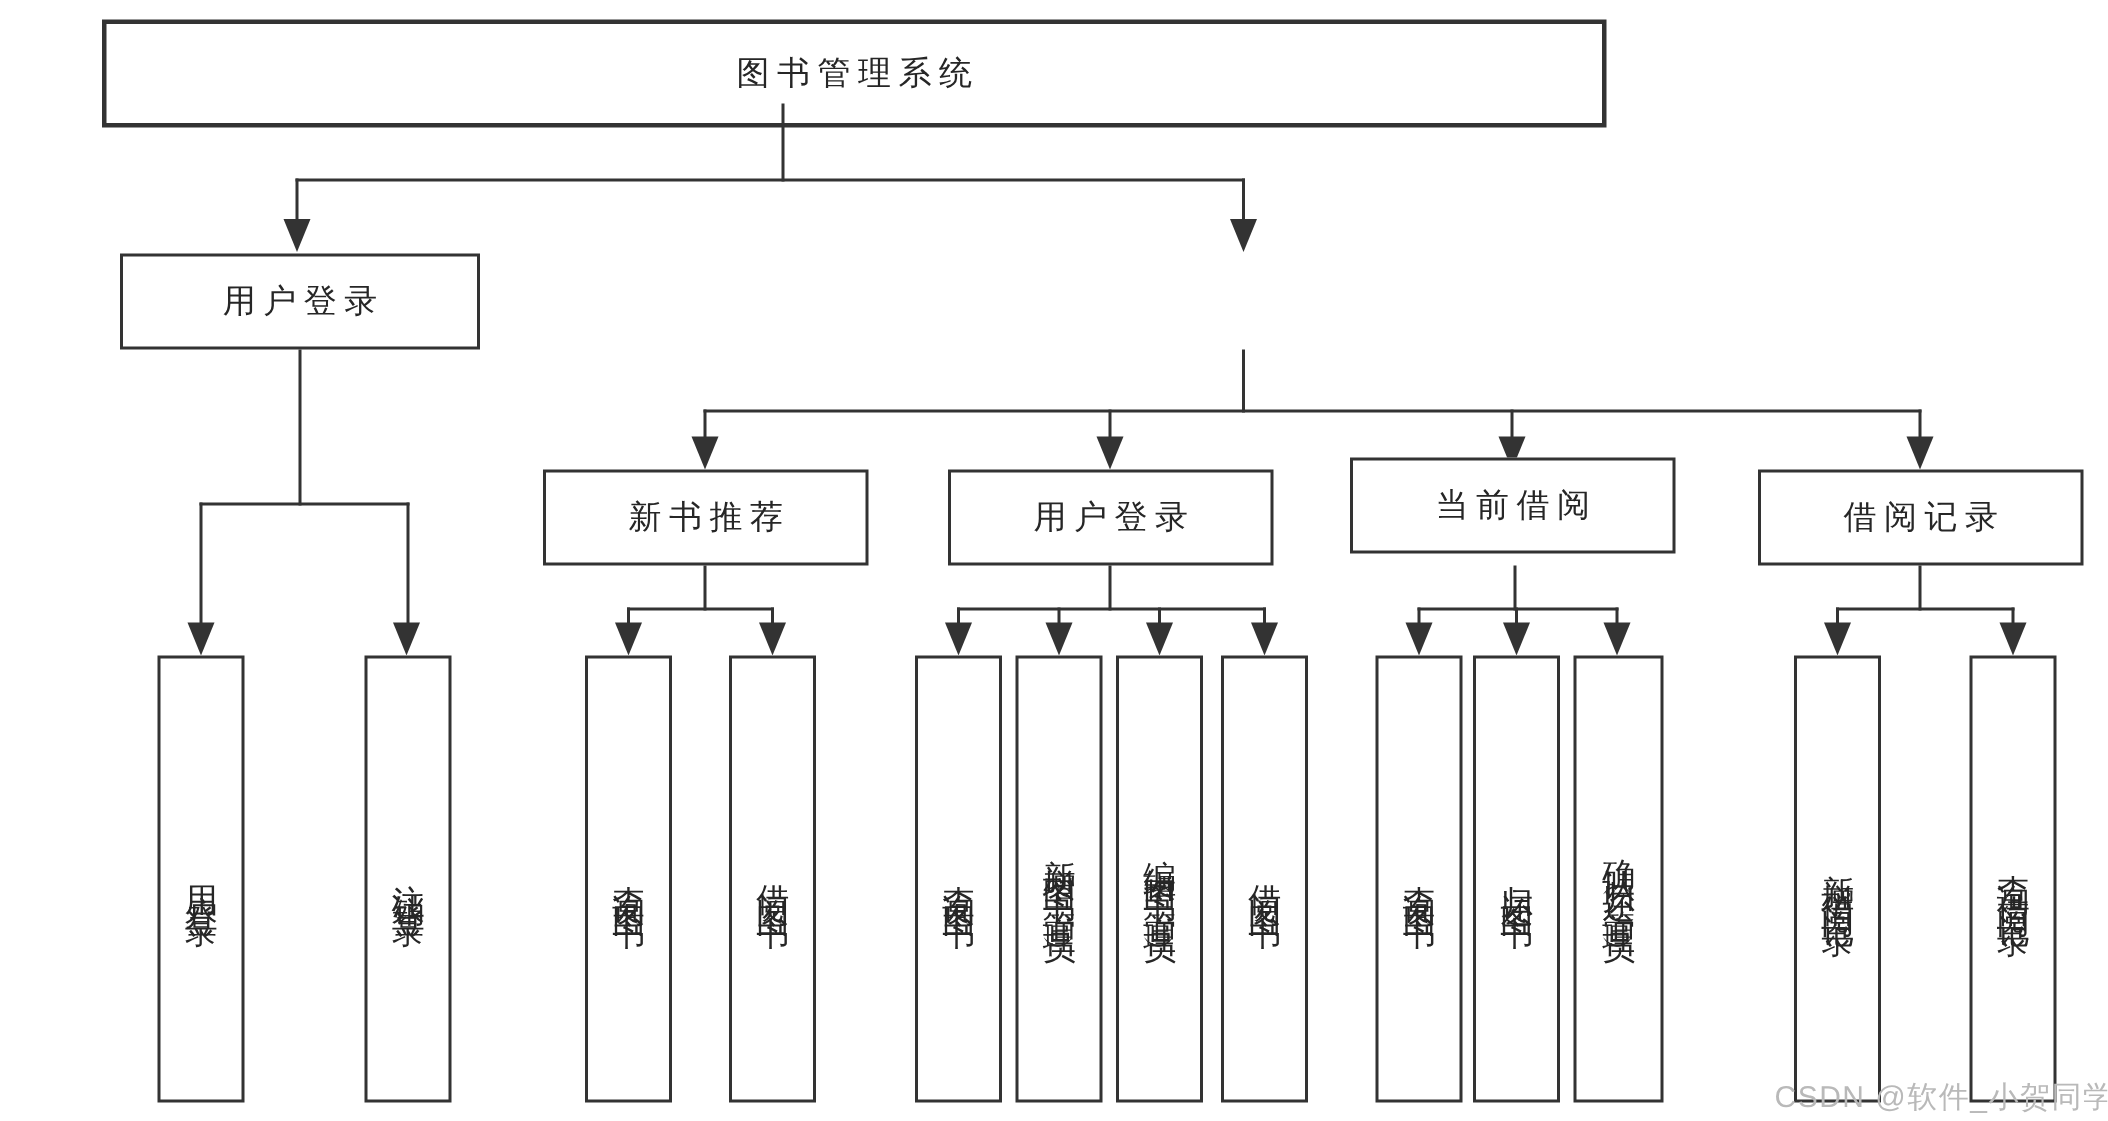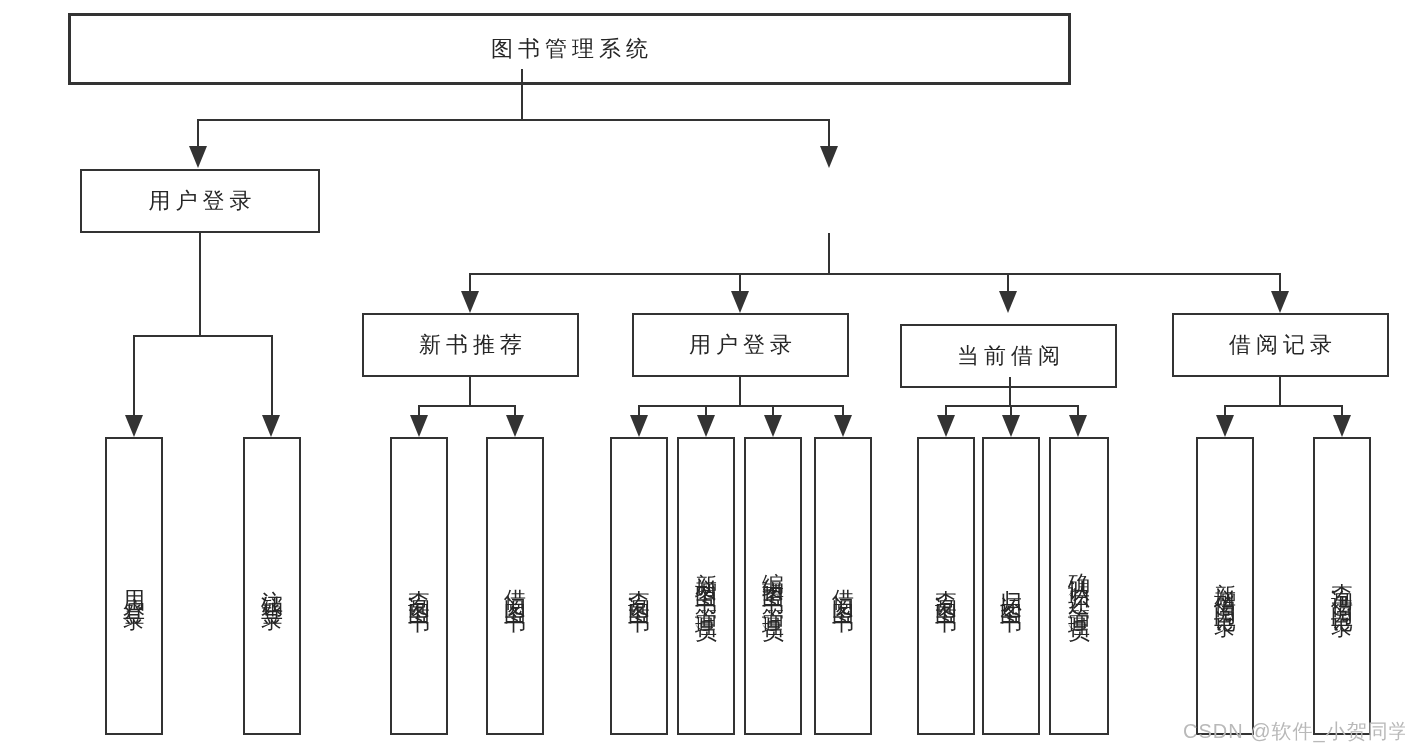--- a/index.html
+++ b/index.html
@@ -95,21 +95,21 @@
   <div class="arr" style="left:731px;top:291px;"></div>
   <div class="arr" style="left:999px;top:291px;"></div>
   <div class="arr" style="left:1271px;top:291px;"></div>
 
   <div class="box" style="left:362px;top:313px;width:217px;height:64px;text-align:right;">
     <span>新书推荐</span>
   </div>
   <div class="box" style="left:632px;top:313px;width:217px;height:64px;">
     <span>用户登录</span>
   </div>
-  <div class="box" style="left:900px;top:324px;width:217px;height:64px;">
+  <div class="box" style="left:900px;top:305px;width:217px;height:64px;">
     <span>当前借阅</span>
   </div>
   <div class="box" style="left:1172px;top:313px;width:217px;height:64px;">
     <span>借阅记录</span>
   </div>
 
   <div class="vline" style="left:469px;top:377px;height:30px;"></div>
   <div class="vline" style="left:739px;top:377px;height:30px;"></div>
   <div class="vline" style="left:1009px;top:377px;height:30px;"></div>
   <div class="vline" style="left:1279px;top:377px;height:30px;"></div>

